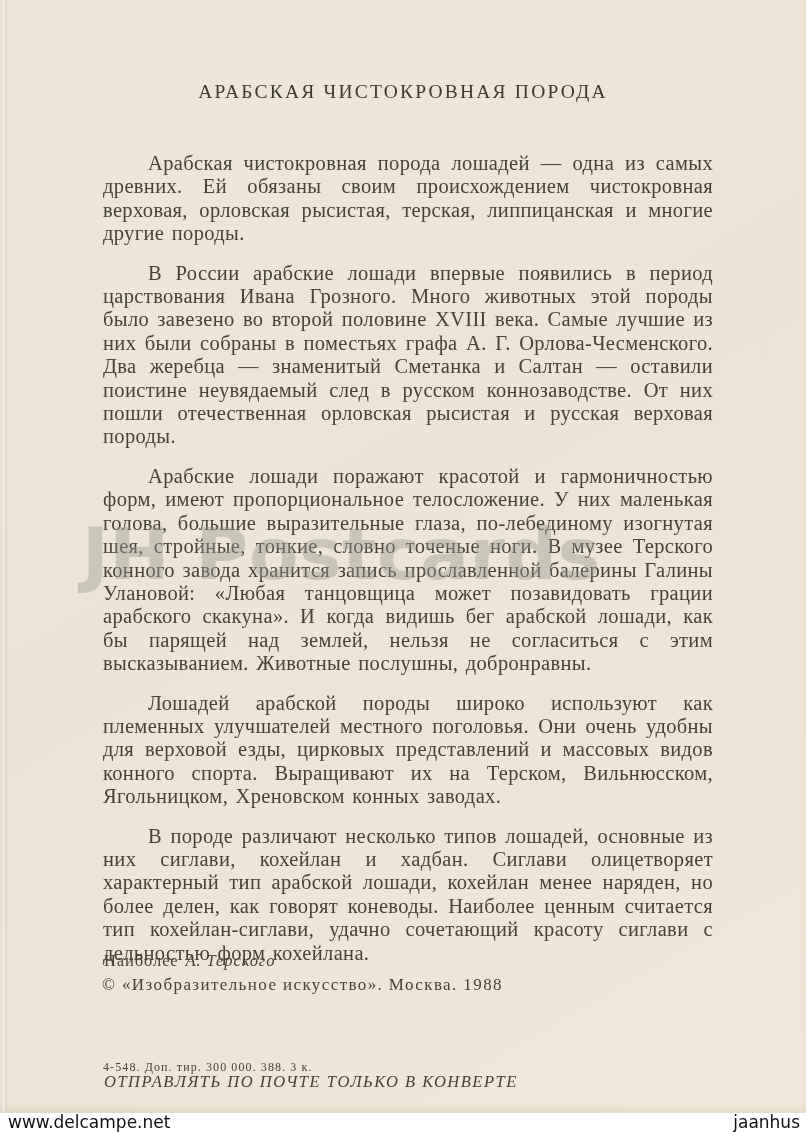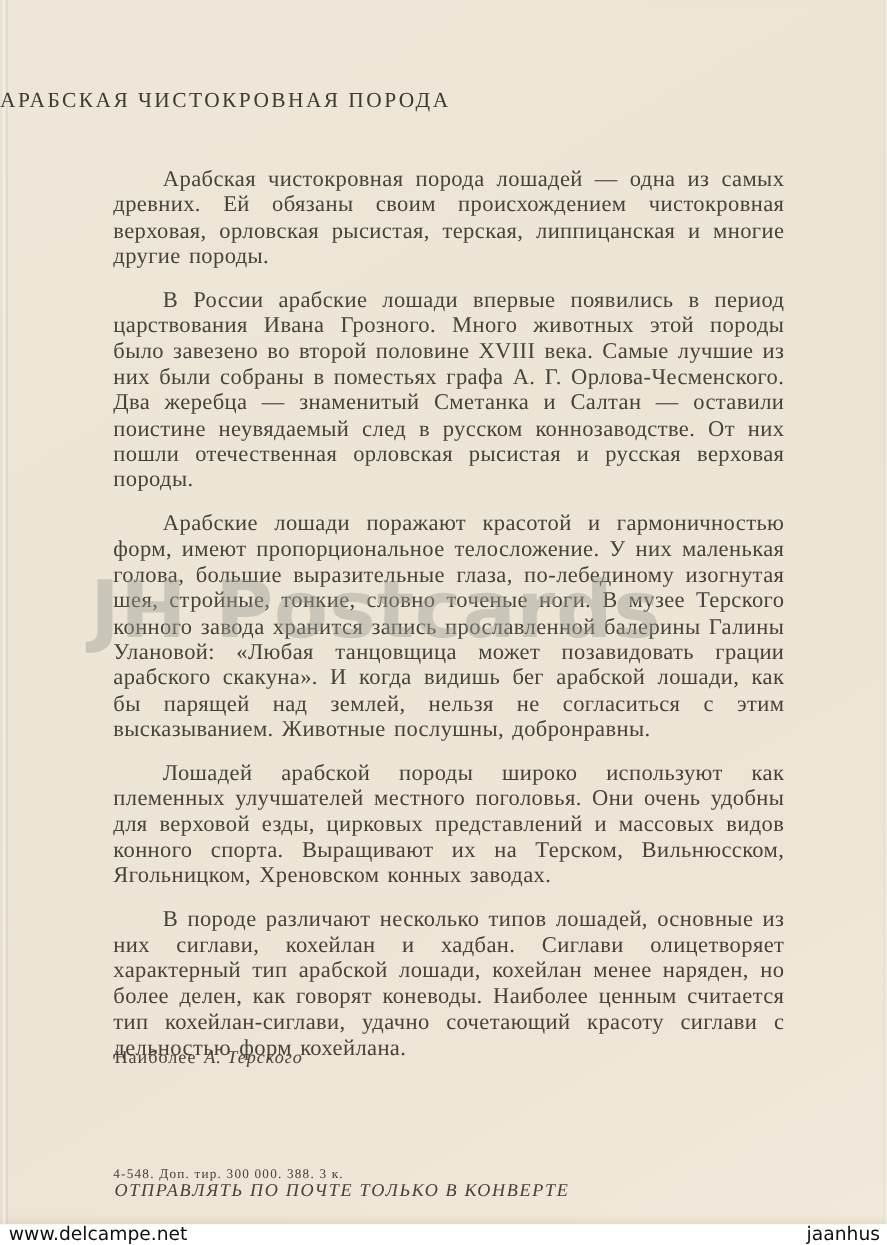--- a/index.html
+++ b/index.html
@@ -17,20 +17,21 @@
     background: linear-gradient(150deg, #eee7d9 0%, #ece4d4 45%, #eee5d6 75%, #f1e9db 100%);
     box-shadow: inset 0 -4px 6px rgba(170,155,130,0.18);
   }
   .card-edge-left {
     position: absolute; left: 3px; top: 0; width: 4px; height: 1113px;
     background: linear-gradient(90deg, rgba(255,255,255,0.65), rgba(185,176,158,0.38));
   }
 
   .title {
     position: absolute; top: 81px; left: 0; width: 100%;
+    text-align: center;
     font-size: 19.5px; letter-spacing: 2.2px;
     color: #3e3a32; white-space: nowrap;
   }
 
   .text-block {
     position: absolute; left: 103px; top: 136px; width: 610px;
     color: #46423a;
   }
   .text-block p {
     font-size: 20.5px; line-height: 23.4px;
@@ -78,20 +79,21 @@
       <p>В России арабские лошади впервые появились в период царствования Ивана Грозного. Много животных этой породы было завезено во второй половине XVIII века. Самые лучшие из них были собраны в поместьях графа А. Г. Орлова-Чесменского. Два жеребца — знаменитый Сметанка и Салтан — оставили поистине неувядаемый след в русском коннозаводстве. От них пошли отечественная орловская рысистая и русская верховая породы.</p>
       <p>Арабские лошади поражают красотой и гармоничностью форм, имеют пропорциональное телосложение. У них маленькая голова, большие выразительные глаза, по-лебединому изогнутая шея, стройные, тонкие, словно точеные ноги. В музее Терского конного завода хранится запись прославленной балерины Галины Улановой: «Любая танцовщица может позавидовать грации арабского скакуна». И когда видишь бег арабской лошади, как бы парящей над землей, нельзя не согласиться с этим высказыванием. Животные послушны, добронравны.</p>
       <p>Лошадей арабской породы широко используют как племенных улучшателей местного поголовья. Они очень удобны для верховой езды, цирковых представлений и массовых видов конного спорта. Выращивают их на Терском, Вильнюсском, Ягольницком, Хреновском конных заводах.</p>
       <p>В породе различают несколько типов лошадей, основные из них сиглави, кохейлан и хадбан. Сиглави олицетворяет характерный тип арабской лошади, кохейлан менее наряден, но более делен, как говорят коневоды. Наиболее ценным считается тип кохейлан-сиглави, удачно сочетающий красоту сиглави с дельностью форм кохейлана.</p>
     </div>
 
     <div class="artist-line">
       <span>Наиболее</span><span class="artist-name">А. Терского</span>
     </div>
 
+    <div class="copyright-line">© «Изобразительное искусство». Москва. 1988</div>
 
     <div class="print-line">4-548. Доп. тир. 300 000. 388. 3 к.</div>
 
     <div class="postal-note">ОТПРАВЛЯТЬ ПО ПОЧТЕ ТОЛЬКО В КОНВЕРТЕ</div>
   </div>
 
   <div class="watermark-center">JH Postcards</div>
 
   <div class="bottom-strip">
     <span>www.delcampe.net</span>

